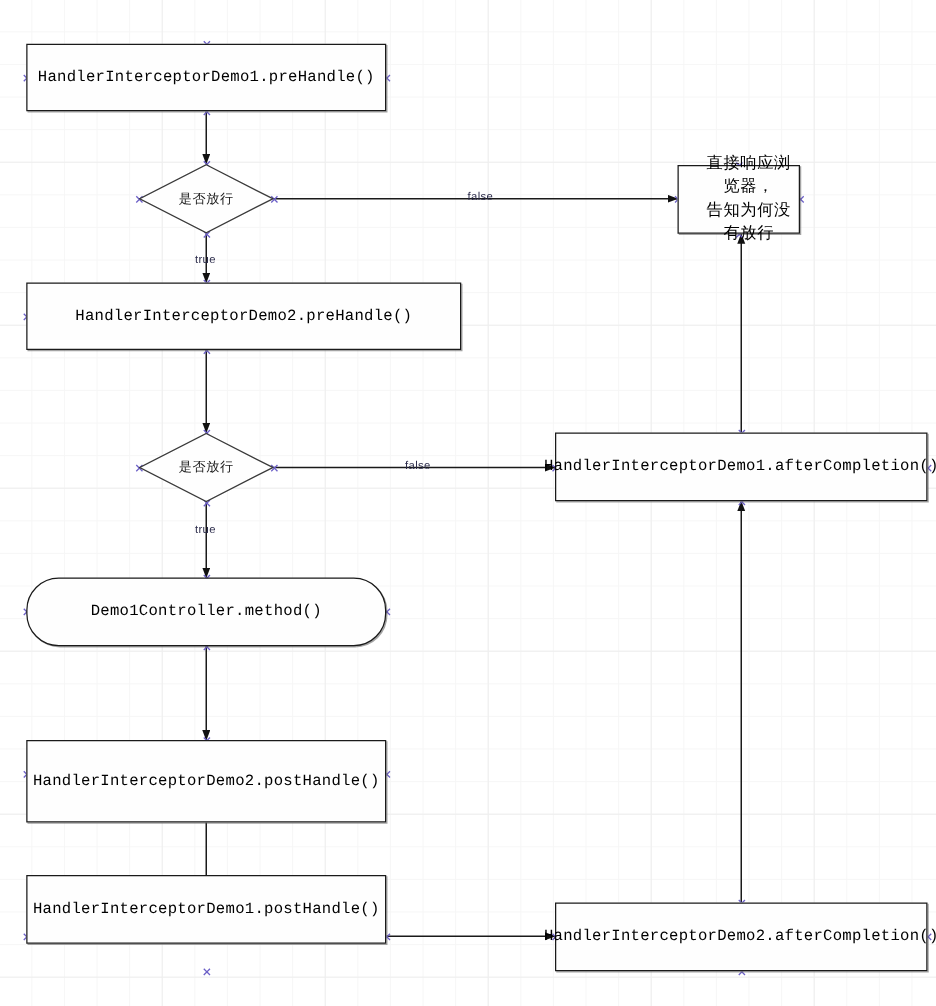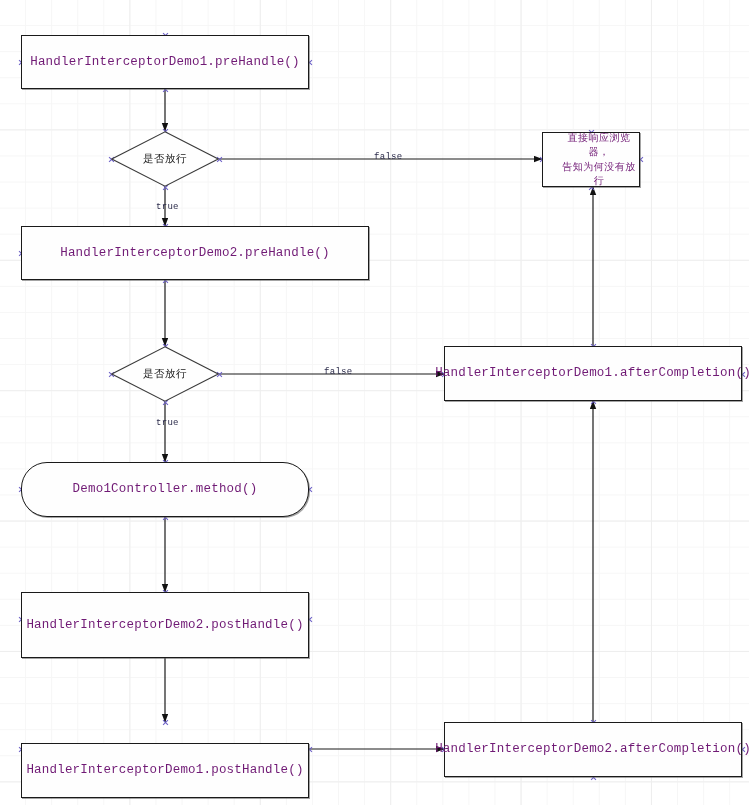--- a/index.html
+++ b/index.html
@@ -36,30 +36,30 @@
   }
   .node {
     position: absolute;
     box-sizing: border-box;
     background: #fefefe;
     border: 1px solid #1a1a1a;
     display: flex;
     align-items: center;
     justify-content: center;
     text-align: center;
-    color: #701a75;
+    color: #000000;
     font-size: 12.5px;
     letter-spacing: 0.2px;
     line-height: 1.35;
     box-shadow: 1px 1px 0 rgba(90,90,90,0.55);
   }
   .node.wide { font-size: 12.5px; }
   .node.cjk {
-    font-family: Liberation Sans, sans-serif;
-    font-size: 10px;
+    font-family: Liberation Mono, monospace;
+    font-size: 13px;
     line-height: 1.45;
     letter-spacing: 0.5px;
     white-space: pre-line;
     padding-left: 16px;
   }
   .diamond-wrap {
     position: absolute;
     display: flex;
     align-items: center;
     justify-content: center;
@@ -73,21 +73,21 @@
   .diamond-label {
     position: relative;
     z-index: 2;
     font-family: "DejaVu Sans", "Liberation Sans", sans-serif;
     font-size: 10.5px;
     letter-spacing: 0.5px;
     color: #1a1a1a;
   }
   .edge-label {
     position: absolute;
-    font-family: Liberation Mono, monospace;
+    font-family: Liberation Sans, sans-serif;
     font-size: 9px;
     color: #2b2b4a;
     background: transparent;
     letter-spacing: 0.3px;
     white-space: nowrap;
   }
   .port {
     position: absolute;
     width: 7px;
     height: 7px;
@@ -187,21 +187,21 @@
       <div class="node wide" style="left: 21px; top: 226px; width: 348px; height: 54px;">HandlerInterceptorDemo2.preHandle()</div>
       <div class="diamond-wrap" style="left: 111px; top: 346px; width: 108px; height: 56px;">
         <svg class="diamond-shape" viewBox="0 0 108 56">
           <polygon points="54,0.8 107.2,28 54,55.2 0.8,28" fill="#fefefe" stroke="#3a3a3a" stroke-width="1.1"></polygon>
         </svg>
         <span class="diamond-label">是否放行</span>
       </div>
       <div class="node wide" style="left: 444px; top: 346px; width: 298px; height: 55px;">HandlerInterceptorDemo1.afterCompletion()</div>
       <div class="node wide" style="left: 21px; top: 462px; width: 288px; height: 55px; border-radius: 26px;">Demo1Controller.method()</div>
       <div class="node wide" style="left: 21px; top: 592px; width: 288px; height: 66px;">HandlerInterceptorDemo2.postHandle()</div>
-      <div class="node wide" style="left: 21px; top: 743px; width: 288px; height: 55px;">HandlerInterceptorDemo1.postHandle()</div>
+      <div class="node wide" style="left: 21px; top: 700px; width: 288px; height: 55px;">HandlerInterceptorDemo1.postHandle()</div>
       <div class="node wide" style="left: 444px; top: 722px; width: 298px; height: 55px;">HandlerInterceptorDemo2.afterCompletion()</div>
     </div>
   <div id="labels-layer">
       <div class="edge-label" style="left: 374px; top: 152px;">false</div>
       <div class="edge-label" style="left: 156px; top: 202px;">true</div>
       <div class="edge-label" style="left: 324px; top: 367px;">false</div>
       <div class="edge-label" style="left: 156px; top: 418px;">true</div>
     </div>
 
 </div>

